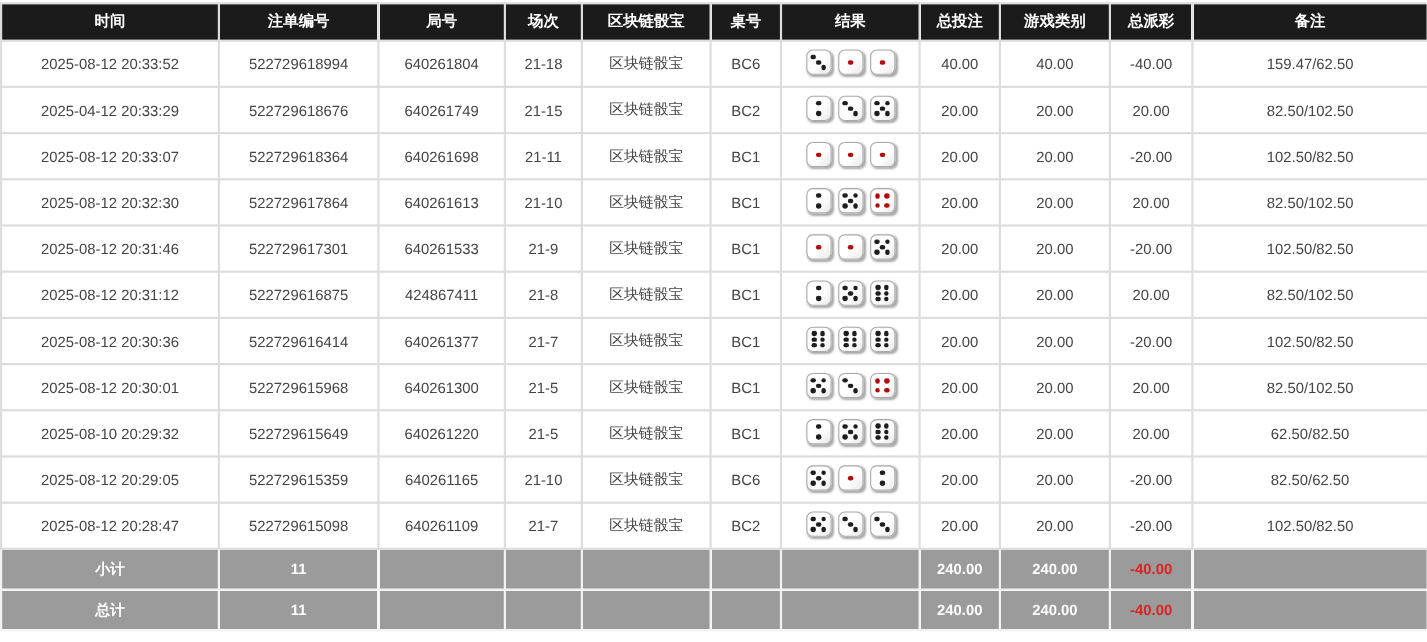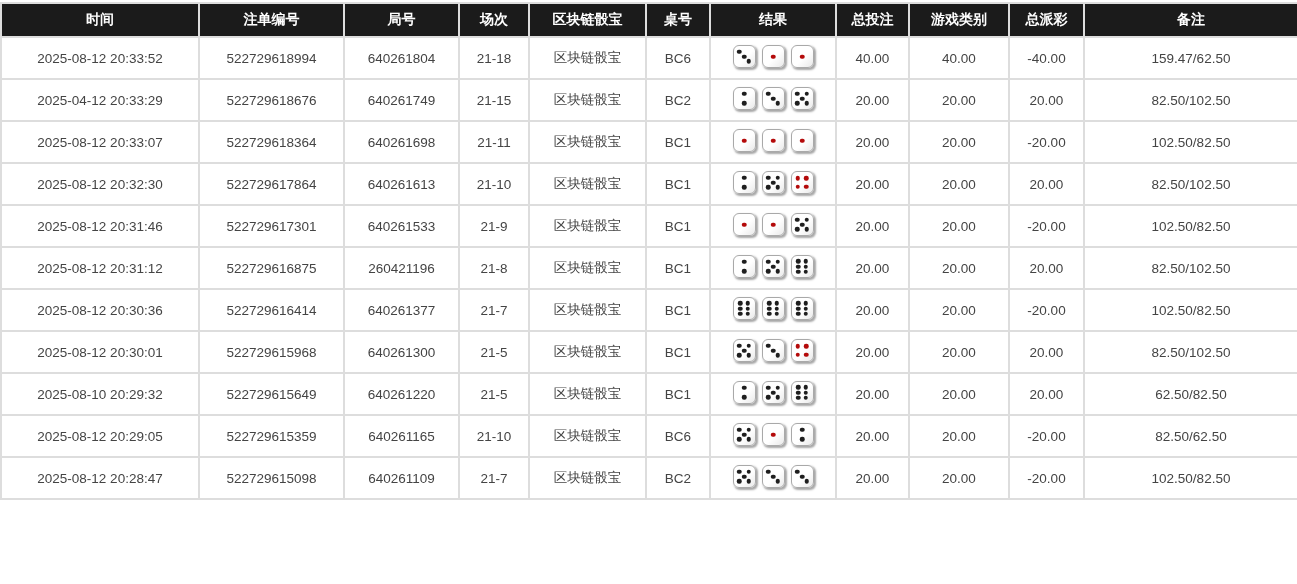--- a/index.html
+++ b/index.html
@@ -233,21 +233,21 @@
             </span>
           </span></td>
         <td class="cell-total-bet">20.00</td>
         <td>20.00</td>
         <td class="payout-neg">-20.00</td>
         <td>102.50/82.50</td>
       </tr>
       <tr>
         <td>2025-08-12 20:31:12</td>
         <td>522729616875</td>
-        <td>260421196</td>
+        <td>424867411</td>
         <td>21-8</td>
         <td>区块链骰宝</td>
         <td>BC1</td>
         <td><span class="dice-wrap">
             <span class="die">
               <span class="pip" style="left: 50%; top: 28%;"></span>
               <span class="pip" style="left: 50%; top: 72%;"></span>
             </span>
             <span class="die">
               <span class="pip" style="left: 27%; top: 27%;"></span>
@@ -427,14 +427,40 @@
               <span class="pip" style="left: 72%; top: 72%;"></span>
             </span>
           </span></td>
         <td class="cell-total-bet">20.00</td>
         <td>20.00</td>
         <td class="payout-neg">-20.00</td>
         <td>102.50/82.50</td>
       </tr>
     </tbody>
   <tbody class="summary">
+    <tr>
+      <td>小计</td>
+      <td>11</td>
+      <td></td>
+      <td></td>
+      <td></td>
+      <td></td>
+      <td></td>
+      <td>240.00</td>
+      <td>240.00</td>
+      <td class="payout-neg">-40.00</td>
+      <td></td>
+    </tr>
+    <tr>
+      <td>总计</td>
+      <td>11</td>
+      <td></td>
+      <td></td>
+      <td></td>
+      <td></td>
+      <td></td>
+      <td>240.00</td>
+      <td>240.00</td>
+      <td class="payout-neg">-40.00</td>
+      <td></td>
+    </tr>
   </tbody>
 </table>
 
 </body></html>

